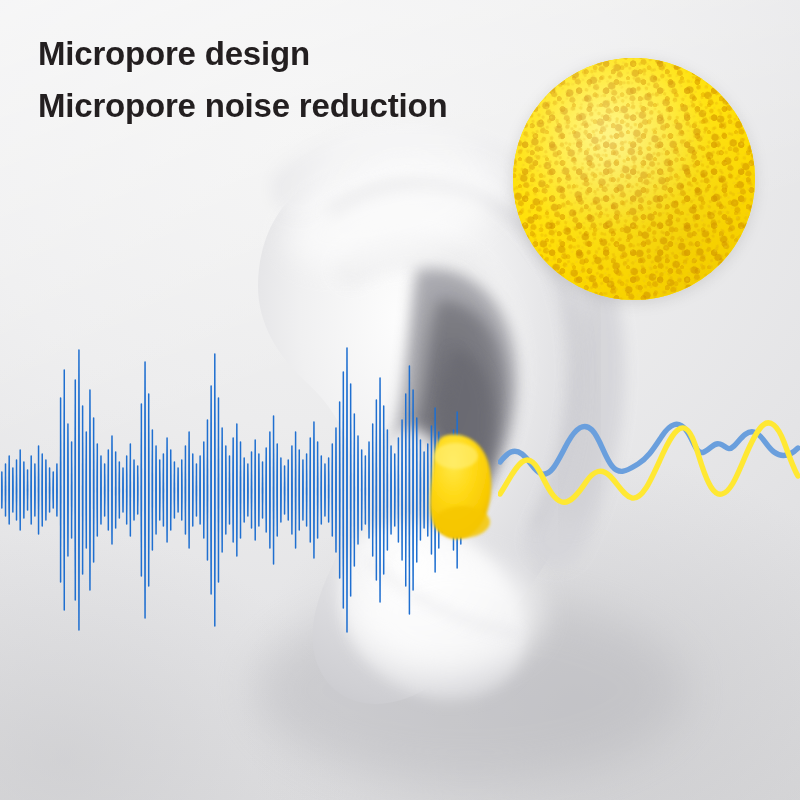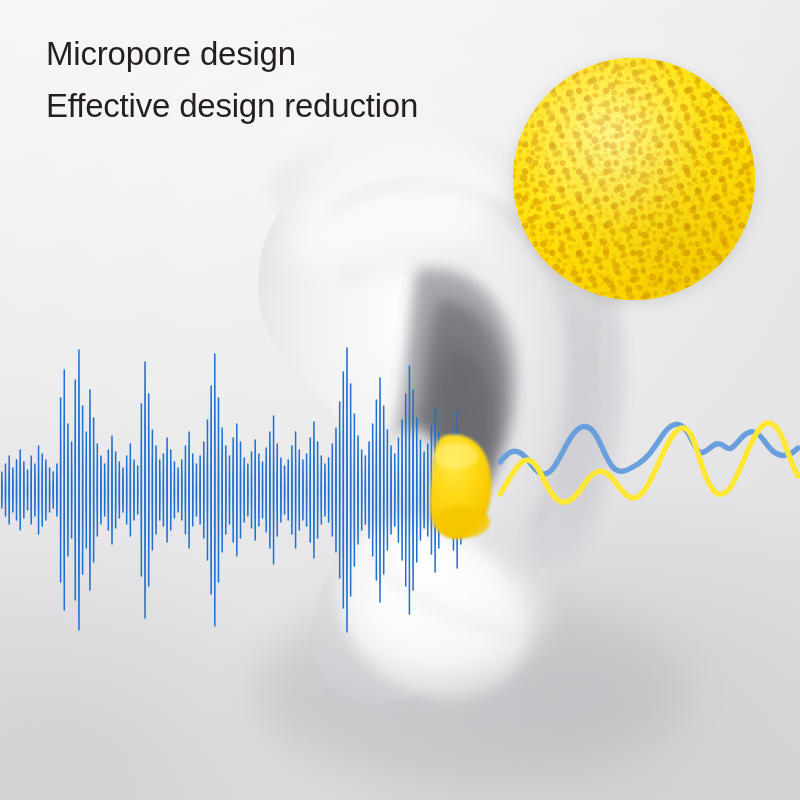--- a/index.html
+++ b/index.html
@@ -28,27 +28,26 @@
   
   .headline {
     position: absolute;
     left: 38px;
     top: 28px;
     z-index: 40;
   }
   .headline-line {
     display: block;
     font-size: 33px;
-    font-weight: 400;
+    font-weight: 700;
     line-height: 52px;
     color: #231f20;
     letter-spacing: -0.2px;
     white-space: nowrap;
     text-shadow: 0 1px 1px rgba(255,255,255,0.35);
-    margin-left: 8px;
   }
   
   .foam-circle {
     position: absolute;
     left: 513px;
     top: 58px;
     width: 242px;
     height: 242px;
     border-radius: 50%;
     overflow: hidden;
@@ -833,16 +832,16 @@
       <path id="wave-yellow" d="M2,104 C10,92 16,78 24,72 C32,66 38,74 44,86 C50,98 56,110 64,112
                C72,114 80,104 88,92 C96,80 104,78 112,86 C120,94 126,106 134,108
                C144,110 152,92 162,70 C170,52 178,36 186,38 C194,40 198,58 204,76
                C210,94 216,106 224,104 C232,102 238,88 244,74 C250,60 256,44 264,36
                C272,28 280,36 286,52 C292,68 296,80 300,86" fill="none" stroke="#ffe833" stroke-width="5.4" stroke-linecap="round" stroke-linejoin="round"></path>
     </svg>
   </div>
 
   <div class="headline">
     <span class="headline-line">Micropore design</span>
-    <span class="headline-line">Effective design reduction</span>
+    <span class="headline-line">Micropore noise reduction</span>
   </div>
 
 </div>
 
 </body></html>

